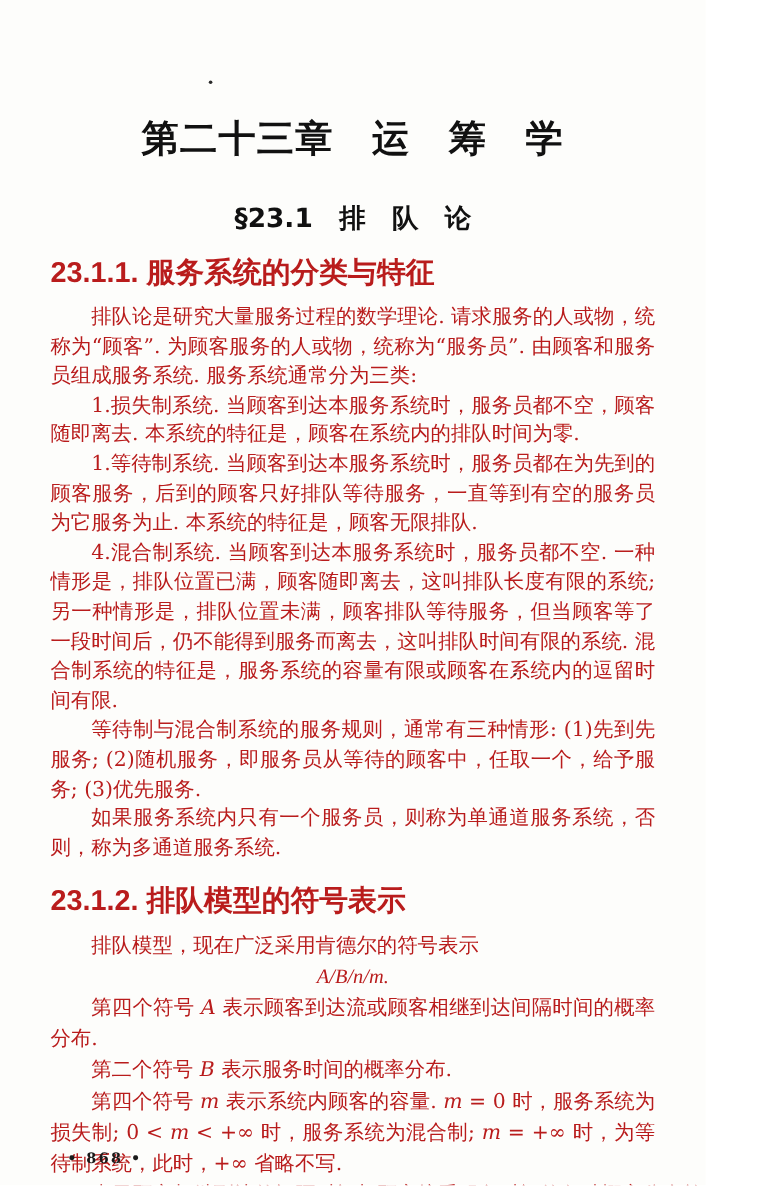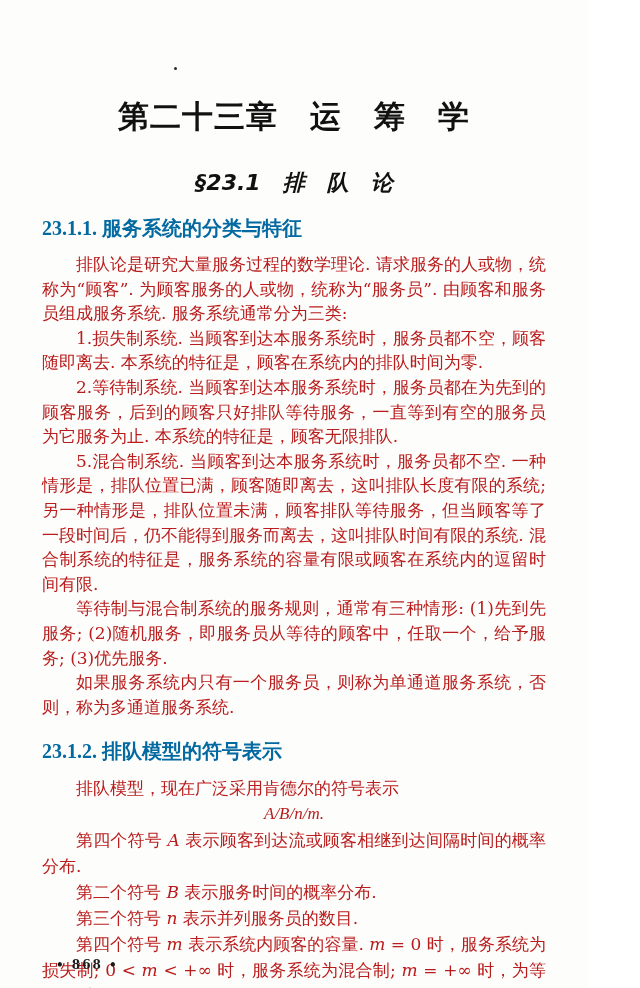--- a/index.html
+++ b/index.html
@@ -24,29 +24,28 @@
     color:#111;
   }
   .section-title{
     margin:36px 0 0;
     text-align:center;
     font-family:"DejaVu Sans", sans-serif;
     font-weight:bold;
     font-size:22px;
     line-height:26px;
     color:#111;
-    font-style:italic;
   }
   .sub-heading{
     margin:18px 0 10px;
-    font-family:Liberation Serif, serif;
+    font-family:Liberation Sans, sans-serif;
     font-weight:bold;
-    font-size:20px;
+    font-size:24px;
     line-height:28px;
-    color:#0369a1;
+    color:#b91c1c;
   }
   .sec p{
     margin:0;
     font-size:17px;
     text-align:justify;
     text-indent:2em;
     color:#b91c1c;
   }
   .sec1 p{line-height:24.6px;}
   .sec2 p{line-height:26px;}
@@ -86,32 +85,31 @@
   <span class="speck speck-2"></span>
 
   <h1 class="chapter-title">第二十三章　运　筹　学</h1>
 
   <h2 class="section-title">§23.1　排　队　论</h2>
 
   <div class="sec sec1">
     <h3 class="sub-heading">23.1.1. 服务系统的分类与特征</h3>
     <p>排队论是研究大量服务过程的数学理论. 请求服务的人或物，统称为“顾客”. 为顾客服务的人或物，统称为“服务员”. 由顾客和服务员组成服务系统. 服务系统通常分为三类:</p>
     <p>1.损失制系统. 当顾客到达本服务系统时，服务员都不空，顾客随即离去. 本系统的特征是，顾客在系统内的排队时间为零.</p>
-    <p>2.等待制系统. 当顾客到达本服务系统时，服务员都在为先到的顾客服务，后到的顾客只好排队等待服务，一直等到有空的服务员为它服务为止. 本系统的特征是，顾客无限排队.</p>
-    <p>5.混合制系统. 当顾客到达本服务系统时，服务员都不空. 一种情形是，排队位置已满，顾客随即离去，这叫排队长度有限的系统; 另一种情形是，排队位置未满，顾客排队等待服务，但当顾客等了一段时间后，仍不能得到服务而离去，这叫排队时间有限的系统. 混合制系统的特征是，服务系统的容量有限或顾客在系统内的逗留时间有限.</p>
+    <p>1.等待制系统. 当顾客到达本服务系统时，服务员都在为先到的顾客服务，后到的顾客只好排队等待服务，一直等到有空的服务员为它服务为止. 本系统的特征是，顾客无限排队.</p>
+    <p>4.混合制系统. 当顾客到达本服务系统时，服务员都不空. 一种情形是，排队位置已满，顾客随即离去，这叫排队长度有限的系统; 另一种情形是，排队位置未满，顾客排队等待服务，但当顾客等了一段时间后，仍不能得到服务而离去，这叫排队时间有限的系统. 混合制系统的特征是，服务系统的容量有限或顾客在系统内的逗留时间有限.</p>
     <p>等待制与混合制系统的服务规则，通常有三种情形: (1)先到先服务; (2)随机服务，即服务员从等待的顾客中，任取一个，给予服务; (3)优先服务.</p>
     <p>如果服务系统内只有一个服务员，则称为单通道服务系统，否则，称为多通道服务系统.</p>
   </div>
 
   <div class="sec sec2">
     <h3 class="sub-heading">23.1.2. 排队模型的符号表示</h3>
     <p>排队模型，现在广泛采用肯德尔的符号表示</p>
     <p class="formula">A/B/n/m.</p>
     <p><span>第四个符号 </span><span class="var">A</span><span> 表示顾客到达流或顾客相继到达间隔时间的概率分布.</span></p>
     <p><span>第二个符号 </span><span class="var">B</span><span> 表示服务时间的概率分布.</span></p>
-    <p><span>第三个符号 </span><span class="var">n</span><span> 表示并列服务员的数目.</span></p>
     <p><span>第四个符号 </span><span class="var">m</span><span> 表示系统内顾客的容量. </span><span class="var">m</span><span> = 0 时，服务系统为损失制; 0 &lt; </span><span class="var">m</span><span> &lt; +∞ 时，服务系统为混合制; </span><span class="var">m</span><span> = +∞ 时，为等待制系统，此时，+∞ 省略不写.</span></p>
     <p class="nowrap">表示顾客相继到达的间隔时间与顾客接受服务时间的各种概率分布符号为</p>
   </div>
 
   <div class="footer">• 868 •</div>
 
 </div>
 
 </body></html>

